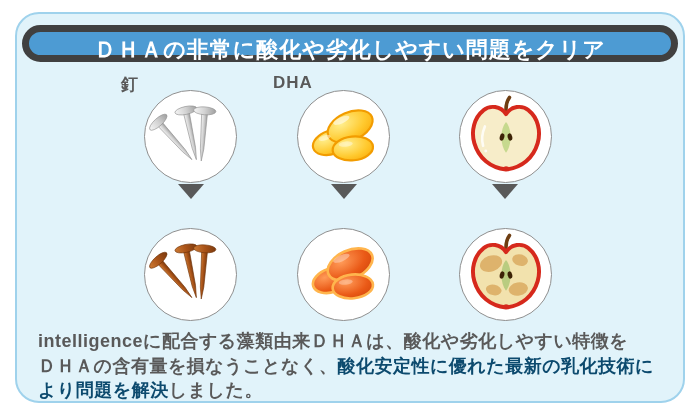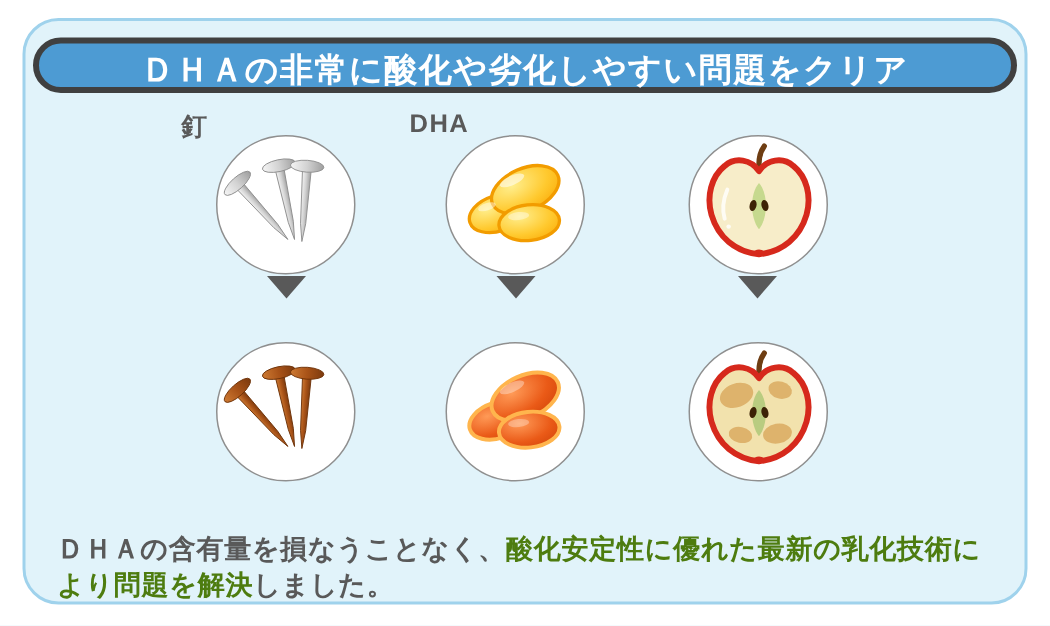--- a/index.html
+++ b/index.html
@@ -3,21 +3,21 @@
 <meta charset="utf-8">
 <style>
   * { margin:0; padding:0; box-sizing:border-box; }
   body { background:#ffffff; font-family:"Liberation Sans","DejaVu Sans",sans-serif; }
   .stage { position:relative; width:700px; height:417px; background:#ffffff; overflow:hidden; }
 
   .card { position:absolute; left:15px; top:12px; width:670px; height:391px;
           background:#e1f3fa; border:2px solid #9fd2ec; border-radius:24px; }
 
   .banner { position:absolute; left:22px; top:25px; width:656px; height:37px;
-            background:#4d9bd3; border:4px solid #404040; border-radius:19px;
+            background:#4d9bd3; border:7px solid #404040; border-radius:19px;
             color:#ffffff; font-weight:bold; font-size:22px; letter-spacing:1px;
             text-align:center; line-height:35px; }
 
   .col-label { position:absolute; font-size:17px; font-weight:bold; color:#595959;
                letter-spacing:1px; white-space:nowrap; }
   .lbl-nail  { left:121px; top:73px; }
   .lbl-dha   { left:273px; top:73px; }
   .lbl-apple { left:415px; top:73px; }
 
   .bubble { position:absolute; width:93px; height:93px; border-radius:50%;
@@ -30,21 +30,21 @@
            border-left:13px solid transparent; border-right:13px solid transparent;
            border-top:15px solid #595959; }
   .a1 { left:178px; } .a2 { left:331px; } .a3 { left:492px; }
 
   .mid-caption { position:absolute; left:0; top:202px; width:700px; text-align:center;
                  font-size:18px; font-weight:bold; color:#595959; letter-spacing:0.5px; }
 
   .footer { position:absolute; left:38px; top:329px; width:630px;
             font-size:18px; font-weight:bold; color:#595959; line-height:24.5px;
             letter-spacing:0.5px; }
-  .footer .red { color:#4d7c0f; }
+  .footer .red { color:#0c4a6e; }
 
   svg.icon { display:block; }
 </style>
 </head>
 <body>
 
 <svg width="0" height="0" style="position:absolute" aria-hidden="true">
   <defs>
     <linearGradient id="gSilver" x1="0" y1="0" x2="1" y2="0">
       <stop offset="0" stop-color="#f5f5f5"></stop>
@@ -158,18 +158,18 @@
         <ellipse cx="64" cy="66" rx="11" ry="7.5" transform="rotate(-10 64 66)"></ellipse>
         <ellipse cx="36" cy="67" rx="9" ry="6" transform="rotate(12 36 67)"></ellipse>
       </g>
       <path d="M50 33 C 57 41 57 59 50 68 C 43 59 43 41 50 33 Z" fill="#b9cc80"></path>
       <ellipse cx="45.5" cy="50" rx="2.6" ry="4.2" transform="rotate(14 45.5 50)" fill="#3c2206"></ellipse>
       <ellipse cx="54.5" cy="50" rx="2.6" ry="4.2" transform="rotate(-14 54.5 50)" fill="#3c2206"></ellipse>
     </svg>
   </div>
 
   <div class="footer">
-    <br>
+    <span>intelligenceに配合する藻類由来ＤＨＡは、酸化や劣化しやすい特徴を</span><br>
     <span>ＤＨＡの含有量を損なうことなく、</span><span class="red">酸化安定性に優れた最新の乳化技術に</span><br>
     <span class="red">より問題を解決</span><span>しました。</span>
   </div>
 
 </div>
 
 </body></html>

